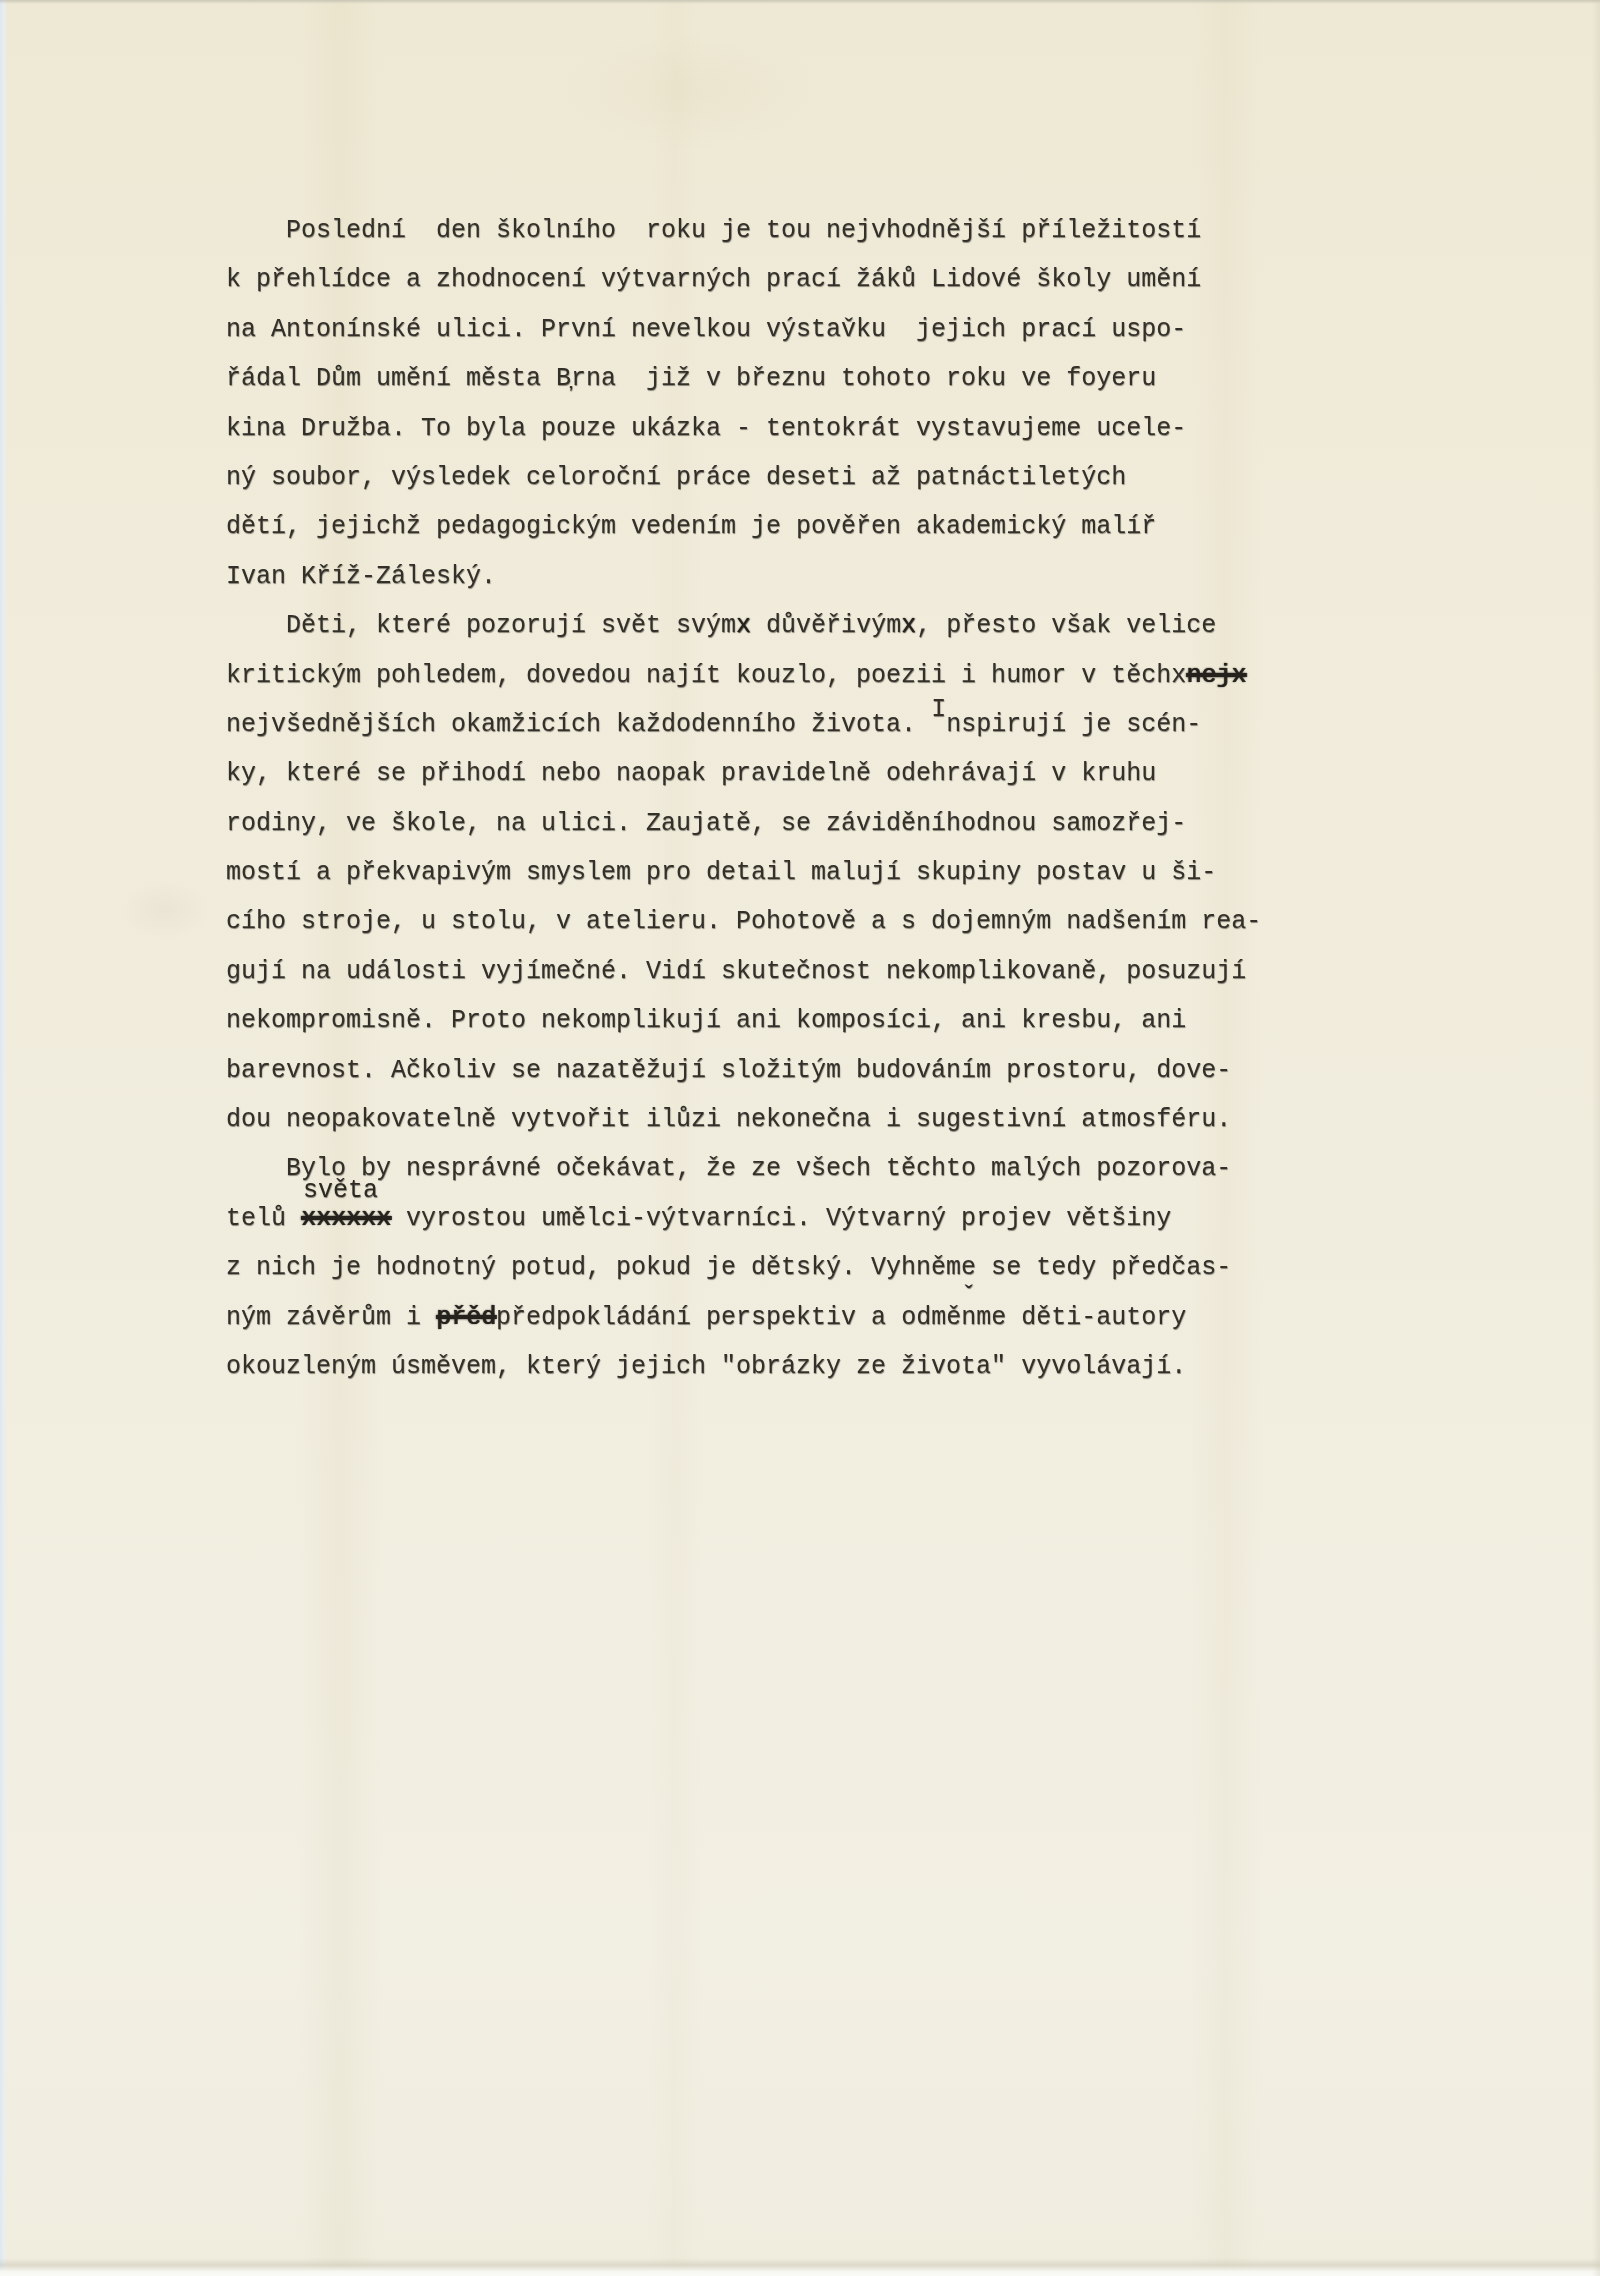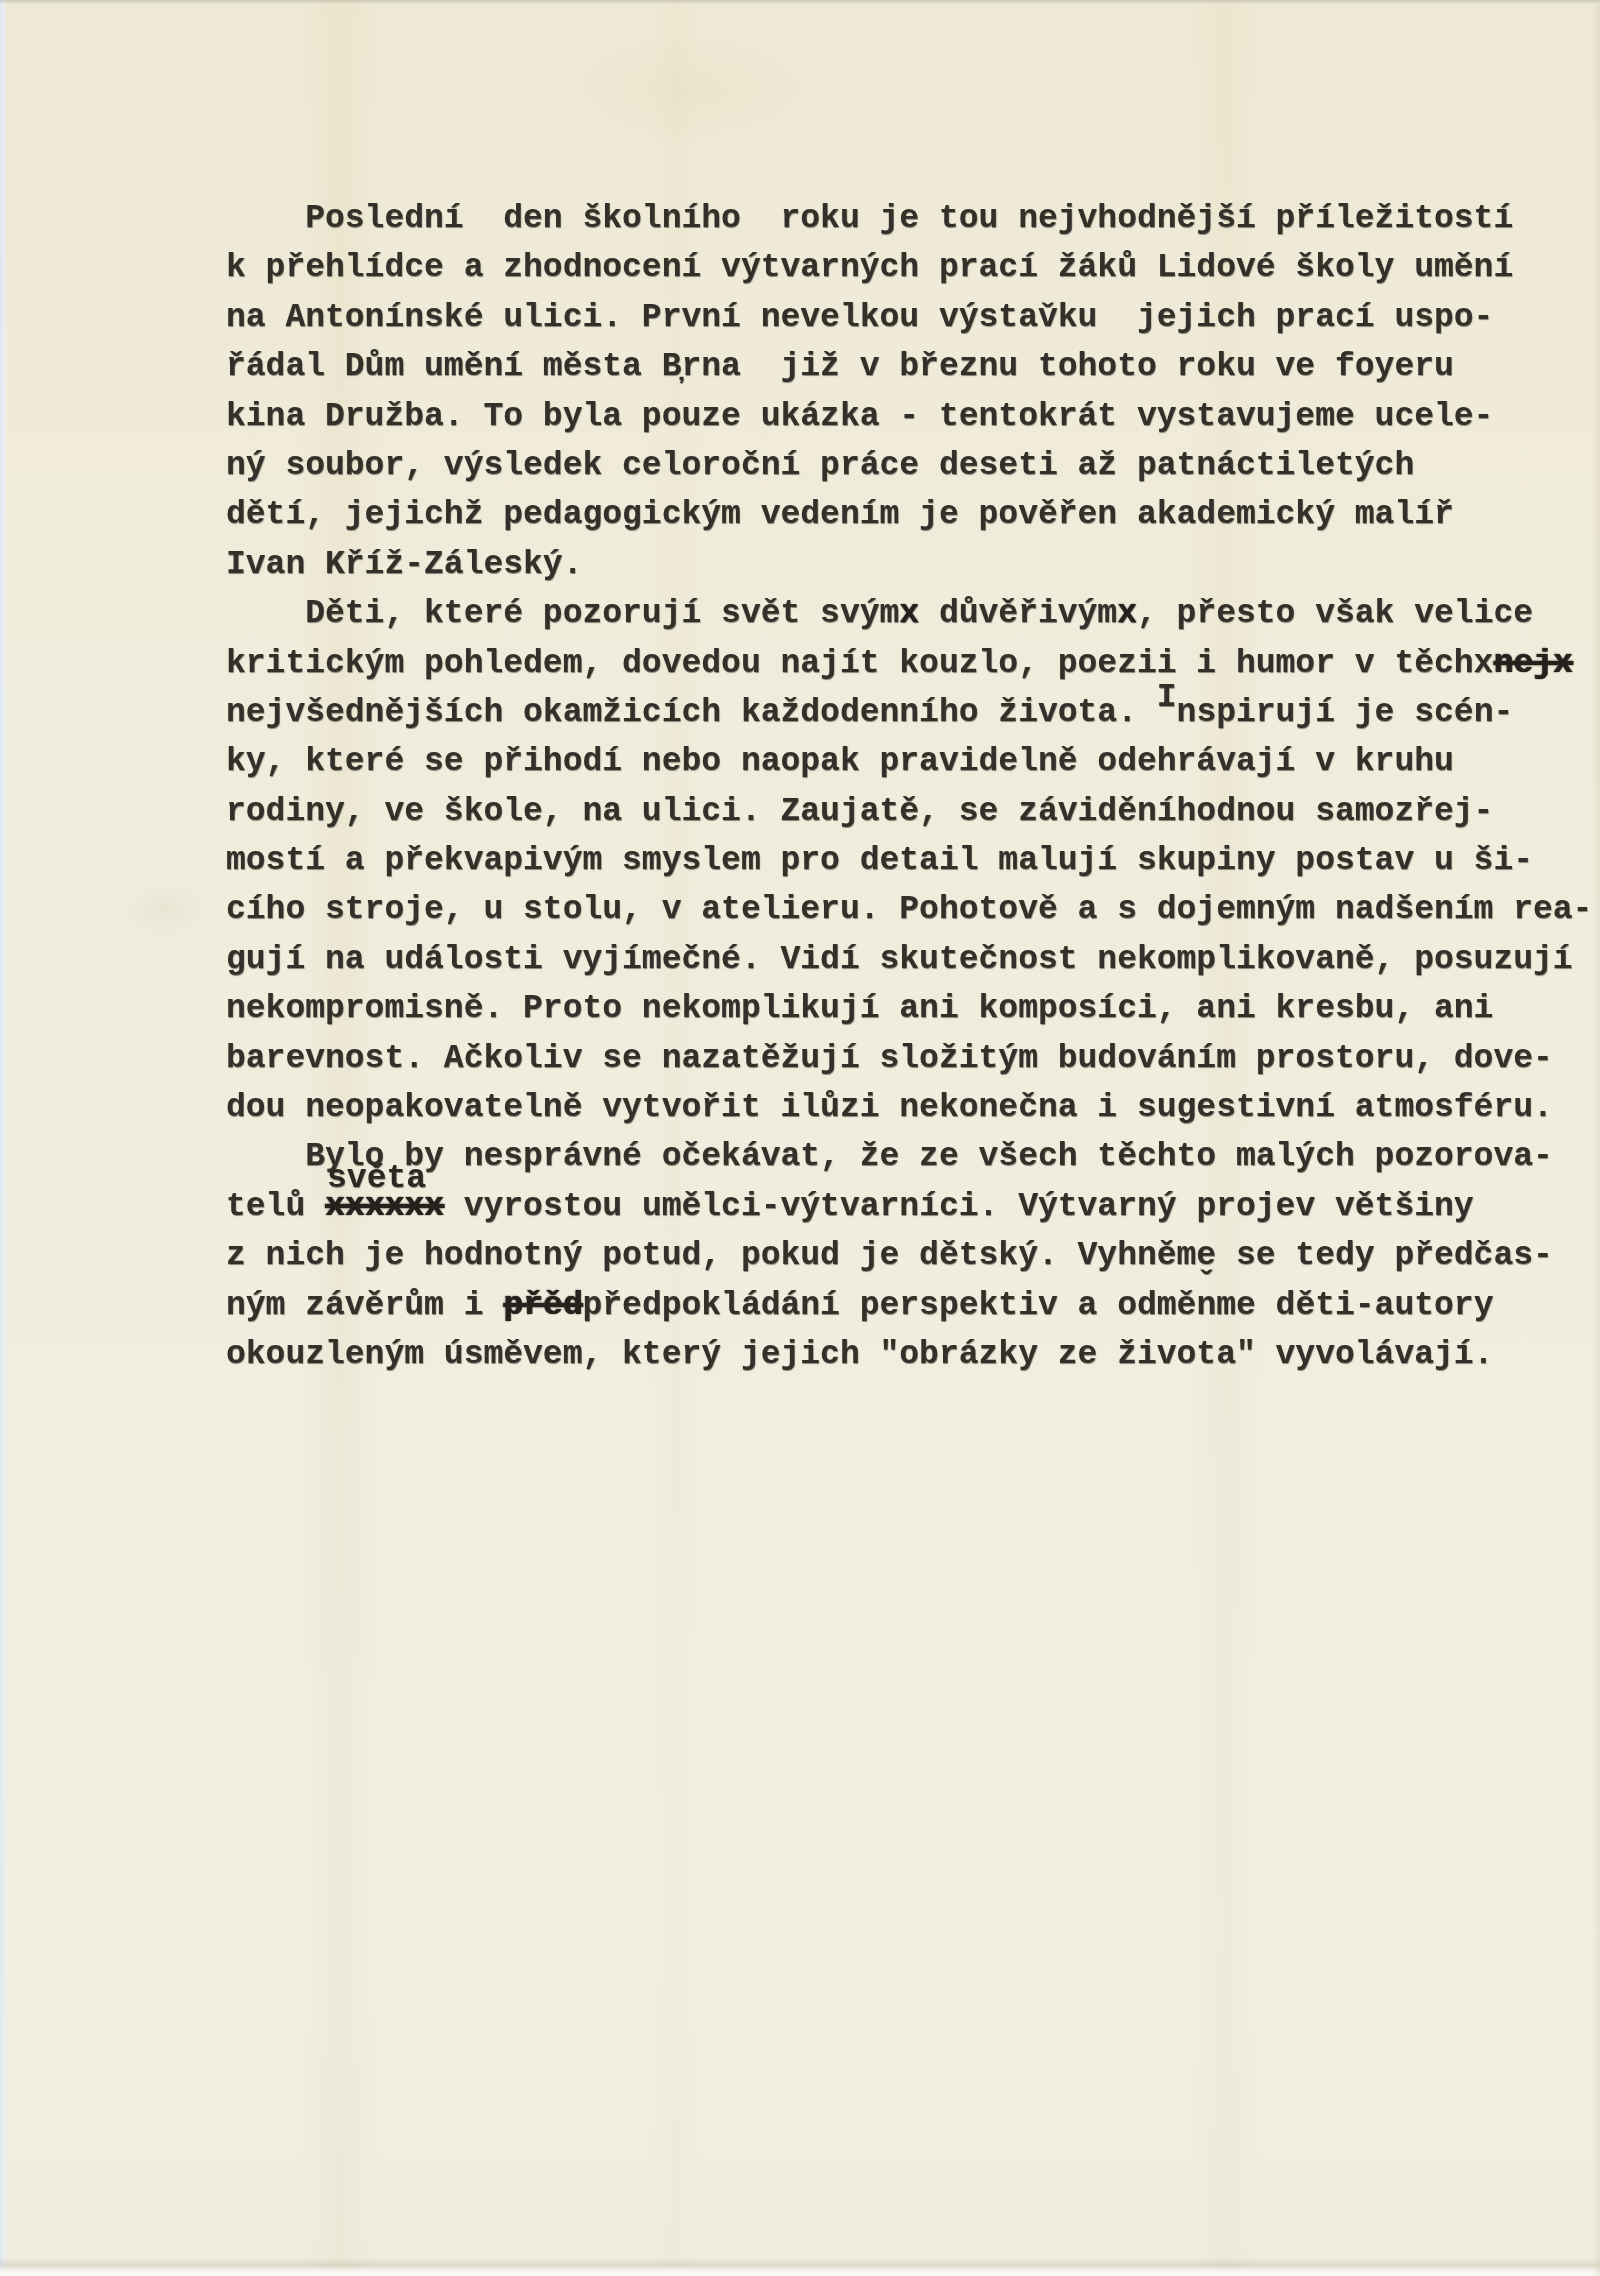--- a/index.html
+++ b/index.html
@@ -26,22 +26,22 @@
   .streak{position:absolute;top:0;height:2276px;pointer-events:none;}
   .streak.s1{left:300px;width:80px;background:linear-gradient(90deg,rgba(210,200,160,0),rgba(205,193,150,.12),rgba(210,200,160,0));}
   .streak.s2{left:1190px;width:70px;background:linear-gradient(90deg,rgba(210,200,160,0),rgba(205,193,150,.10),rgba(210,200,160,0));}
   .streak.s3{left:650px;width:50px;background:linear-gradient(90deg,rgba(215,205,170,0),rgba(208,198,158,.08),rgba(215,205,170,0));}
   .stain1{position:absolute;left:560px;top:30px;width:260px;height:120px;border-radius:50%;
     background:radial-gradient(ellipse at center,rgba(200,188,140,.10),rgba(200,188,140,0) 70%);}
   .stain2{position:absolute;left:120px;top:880px;width:90px;height:60px;border-radius:50%;
     background:radial-gradient(ellipse at center,rgba(150,140,110,.08),rgba(150,140,110,0) 70%);}
 
   .text-block{
-    position:absolute;left:226px;top:194px;
-    font-size:33px;line-height:49.4px;font-weight:bold;
+    position:absolute;left:226px;top:206px;
+    font-size:25px;line-height:49.4px;font-weight:normal;
     color:#33302a;
     text-shadow:0.5px 0.6px 0.9px rgba(48,45,38,.55);
     white-space:pre;
   }
   .line{height:49.4px;}
   .seg{position:relative;display:inline-block;}
   .seg.o{color:#24211c;text-shadow:0 0 1.4px rgba(30,28,24,.9),0.6px 0.6px 1px rgba(30,28,24,.7);}
   .seg.s{color:#25221d;text-decoration:line-through;text-decoration-thickness:4px;
     text-shadow:0 0 1.6px rgba(30,28,24,.95),1px 0 0 rgba(30,28,24,.8);}
   .seg.r{top:-15px;}

